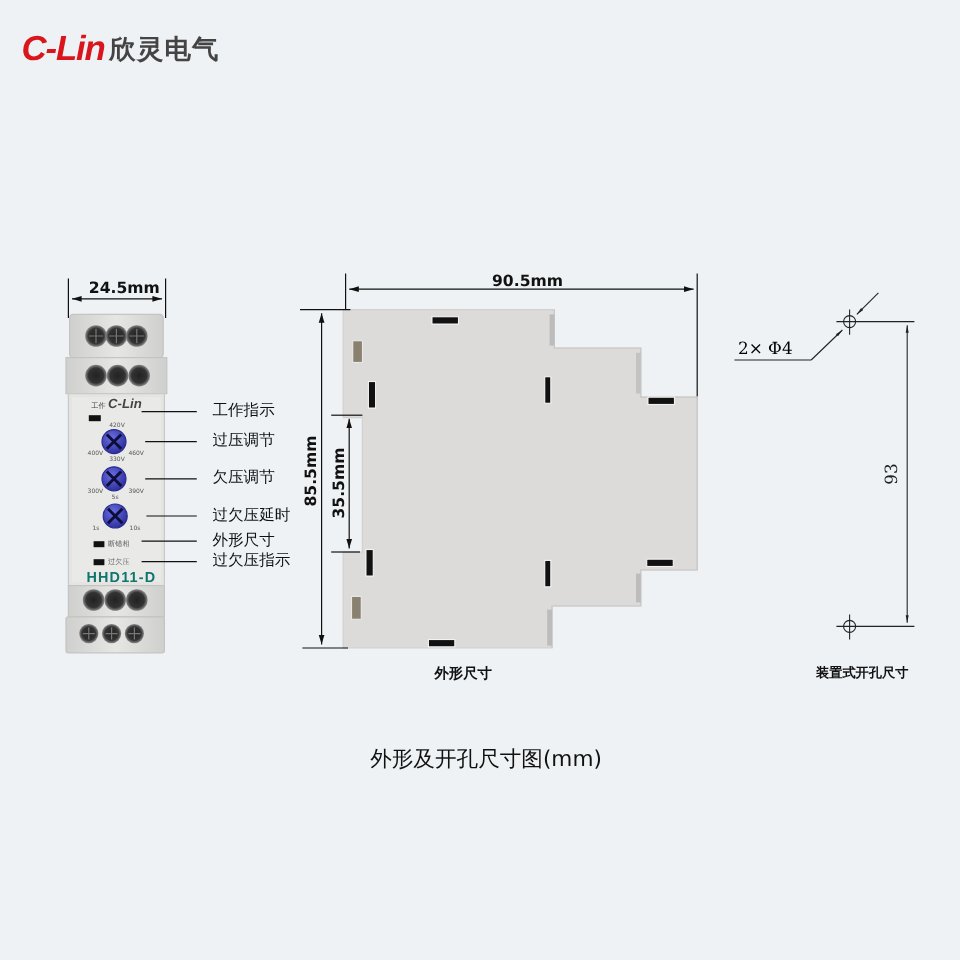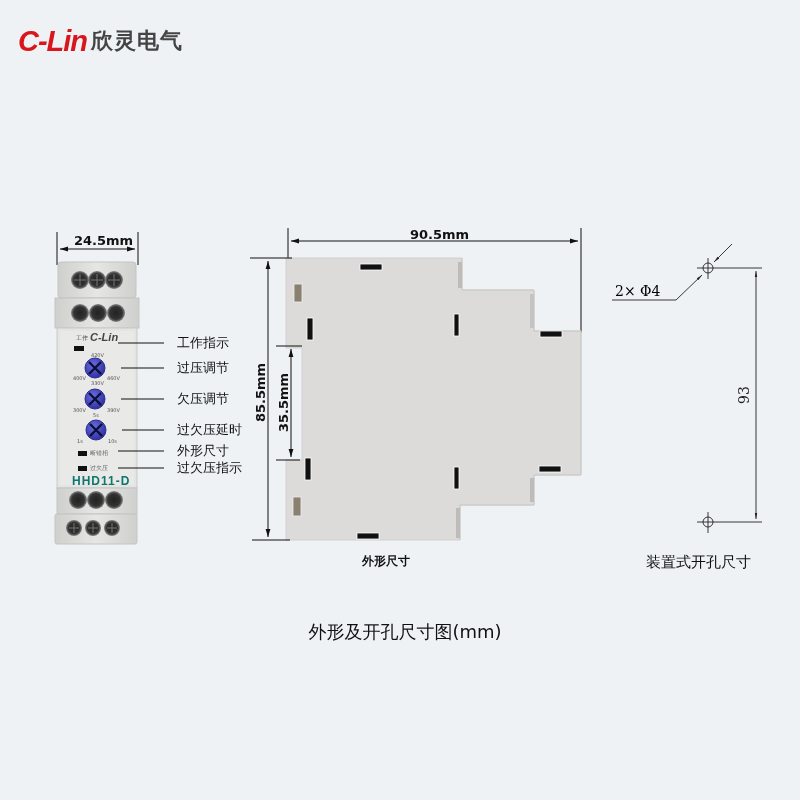--- a/index.html
+++ b/index.html
@@ -216,15 +216,15 @@
 <div class="callout" style="top:443px;">外形尺寸</div>
 <div class="callout" style="top:460px;">过欠压指示</div>
 
 <div class="abs lbl lbl-bold" style="left:410px; top:227px;">90.5mm</div>
 <div class="abs lbl lbl-bold" style="left:230px; top:385px; transform:rotate(-90deg); transform-origin:center; width:60px; text-align:center;">85.5mm</div>
 <div class="abs lbl lbl-bold" style="left:253px; top:395px; transform:rotate(-90deg); transform-origin:center; width:60px; text-align:center;">35.5mm</div>
 <div class="abs" style="left:362px; top:553px; font-size:12px; font-weight:bold;">外形尺寸</div>
 
 <div class="abs" style="left:615px; top:283px; font-family:'DejaVu Serif',serif; font-size:14px; color:#000000;">2× Φ4</div>
 <div class="abs" style="left:735px; top:387px; font-family:'DejaVu Serif',serif; font-size:14px; color:#222; transform:rotate(-90deg);">93</div>
-<div class="abs" style="left:646px; top:553px; font-size:15px; font-weight:normal;">装置式开孔尺寸</div>
+<div class="abs" style="left:680px; top:553px; font-size:11px; font-weight:bold;">装置式开孔尺寸</div>
 
 <div class="abs caption-main">外形及开孔尺寸图(mm)</div>
 
 </body></html>

